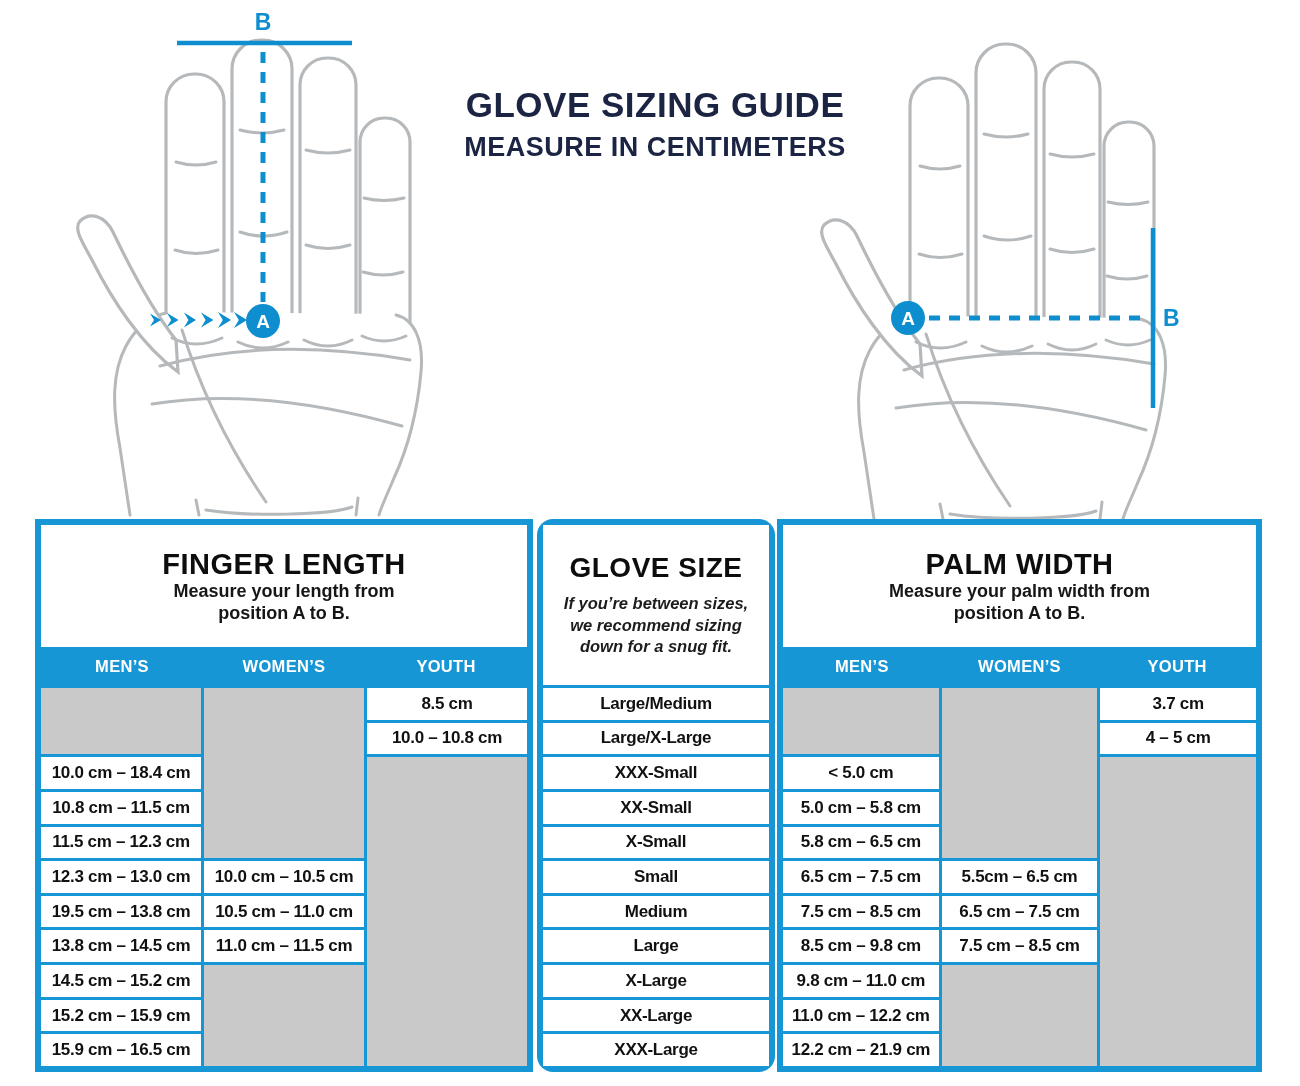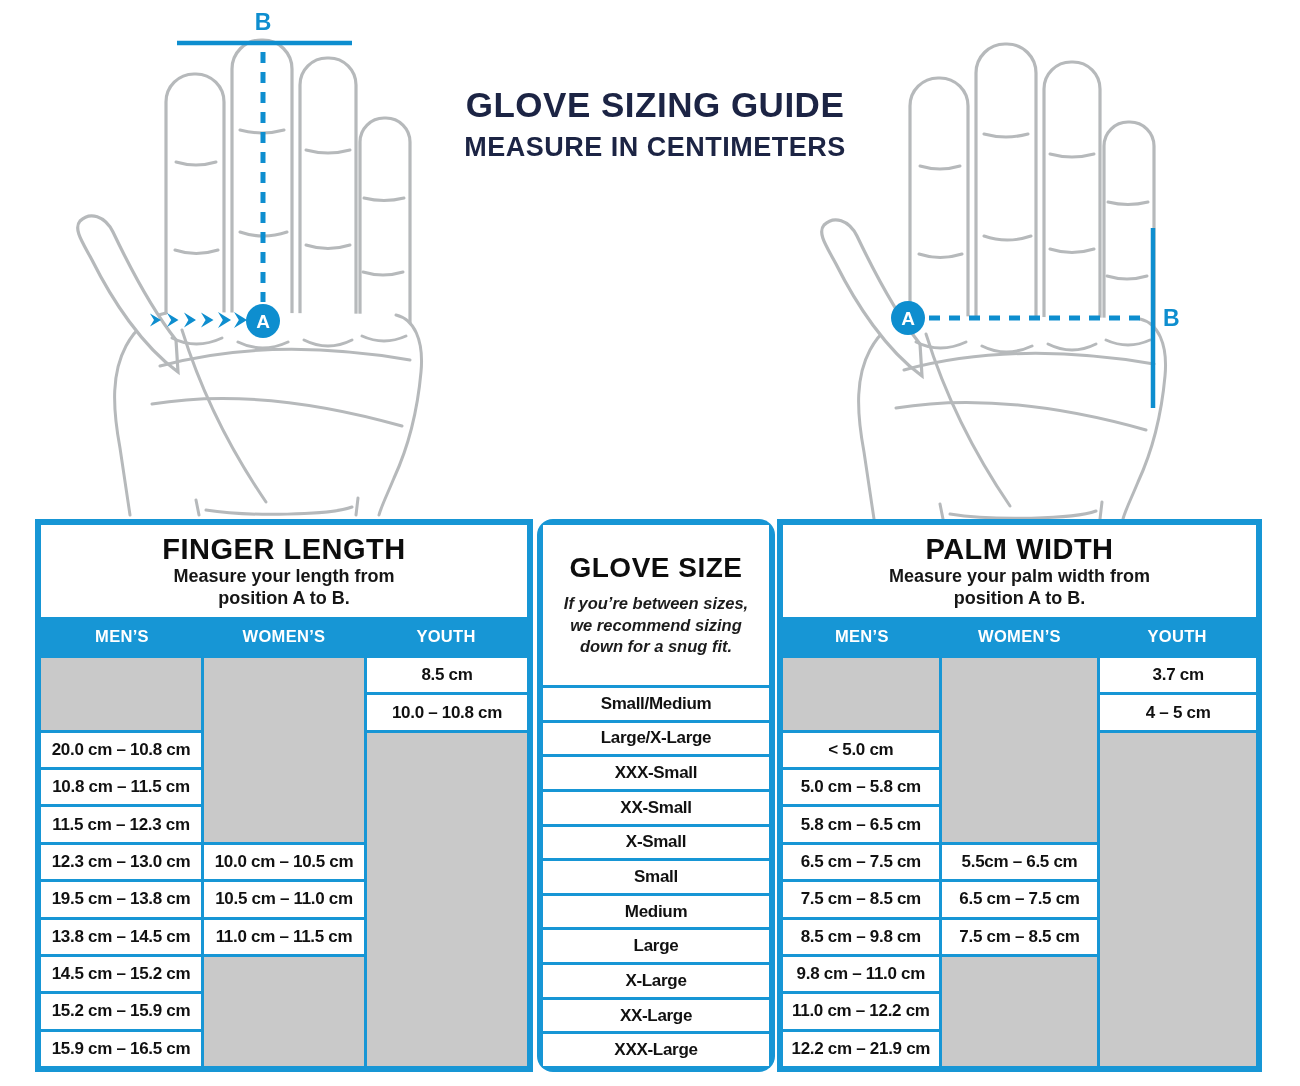--- a/index.html
+++ b/index.html
@@ -27,21 +27,21 @@
   .main-title{position:absolute; left:395px; top:86px; width:520px; text-align:center; color:var(--navy);}
   .main-title .t1{font-size:35px; font-weight:bold; letter-spacing:1px; line-height:1.1; letter-spacing:.5px;}
   .main-title .t2{font-size:27px; font-weight:bold; letter-spacing:.5px; margin-top:7px;}
 
   
   .panel{position:absolute; top:519px; height:553px; background:var(--blue); padding:6px; display:flex; flex-direction:column;}
   .panel.left{left:35px; width:498px;}
   .panel.center{left:537px; width:238px;border-radius:16px;}
   .panel.right{left:777px; width:485px;}
 
-  .tbox{background:#fff; height:92px; flex:none; display:flex; flex-direction:column; align-items:center; justify-content:center; text-align:center;}
+  .tbox{background:#fff; height:122px; flex:none; display:flex; flex-direction:column; align-items:center; justify-content:center; text-align:center;}
   .tbox h2{font-size:29px; font-weight:bold; letter-spacing:.5px; color:#0d0d0d;}
   .tbox p{font-size:18px; font-weight:bold; color:#161616; line-height:1.2; width:270px;}
 
   .center-head{background:#fff; height:160px; flex:none; display:flex; flex-direction:column; align-items:center; justify-content:center; text-align:center;}
   .center-head h2{font-size:28px; font-weight:bold; letter-spacing:.5px; color:#0d0d0d;}
   .center-head p{font-style:italic; font-size:16.5px; font-weight:bold; color:#1c1c1c; line-height:1.3; margin-top:9px; width:198px;}
 
   .colhead{height:38px; flex:none; display:grid; grid-template-columns:repeat(3,1fr); align-items:center;}
   .colhead span{color:#fff; font-weight:bold; font-size:16.5px; text-align:center; letter-spacing:.3px;}
 
@@ -131,21 +131,21 @@
       <h2>FINGER LENGTH</h2>
       <p>Measure your length from position A to B.</p>
     </div>
     <div class="colhead">
       <span>MEN’S</span>
       <span>WOMEN’S</span>
       <span>YOUTH</span>
     </div>
     <div class="rows">
       <div class="cell gray" style="grid-area:1/1/3/2"></div>
-      <div class="cell" style="grid-area:3/1">20.0 cm – 10.8 cm</div>
+      <div class="cell" style="grid-area:3/1">10.0 cm – 18.4 cm</div>
       <div class="cell" style="grid-area:4/1">10.8 cm – 11.5 cm</div>
       <div class="cell" style="grid-area:5/1">11.5 cm – 12.3 cm</div>
       <div class="cell" style="grid-area:6/1">12.3 cm – 13.0 cm</div>
       <div class="cell" style="grid-area:7/1">19.5 cm – 13.8 cm</div>
       <div class="cell" style="grid-area:8/1">13.8 cm – 14.5 cm</div>
       <div class="cell" style="grid-area:9/1">14.5 cm – 15.2 cm</div>
       <div class="cell" style="grid-area:10/1">15.2 cm – 15.9 cm</div>
       <div class="cell" style="grid-area:11/1">15.9 cm – 16.5 cm</div>
       <div class="cell gray" style="grid-area:1/2/6/3"></div>
       <div class="cell" style="grid-area:6/2">10.0 cm – 10.5 cm</div>
@@ -157,21 +157,21 @@
       <div class="cell gray" style="grid-area:3/3/12/4"></div>
     </div>
   </section>
 
   <section class="panel center">
     <div class="center-head">
       <h2>GLOVE SIZE</h2>
       <p>If you’re between sizes, we recommend sizing down for a snug fit.</p>
     </div>
     <div class="rows single">
-      <div class="cell">Small/Medium</div>
+      <div class="cell">Large/Medium</div>
       <div class="cell">Large/X-Large</div>
       <div class="cell">XXX-Small</div>
       <div class="cell">XX-Small</div>
       <div class="cell">X-Small</div>
       <div class="cell">Small</div>
       <div class="cell">Medium</div>
       <div class="cell">Large</div>
       <div class="cell">X-Large</div>
       <div class="cell">XX-Large</div>
       <div class="cell">XXX-Large</div>

